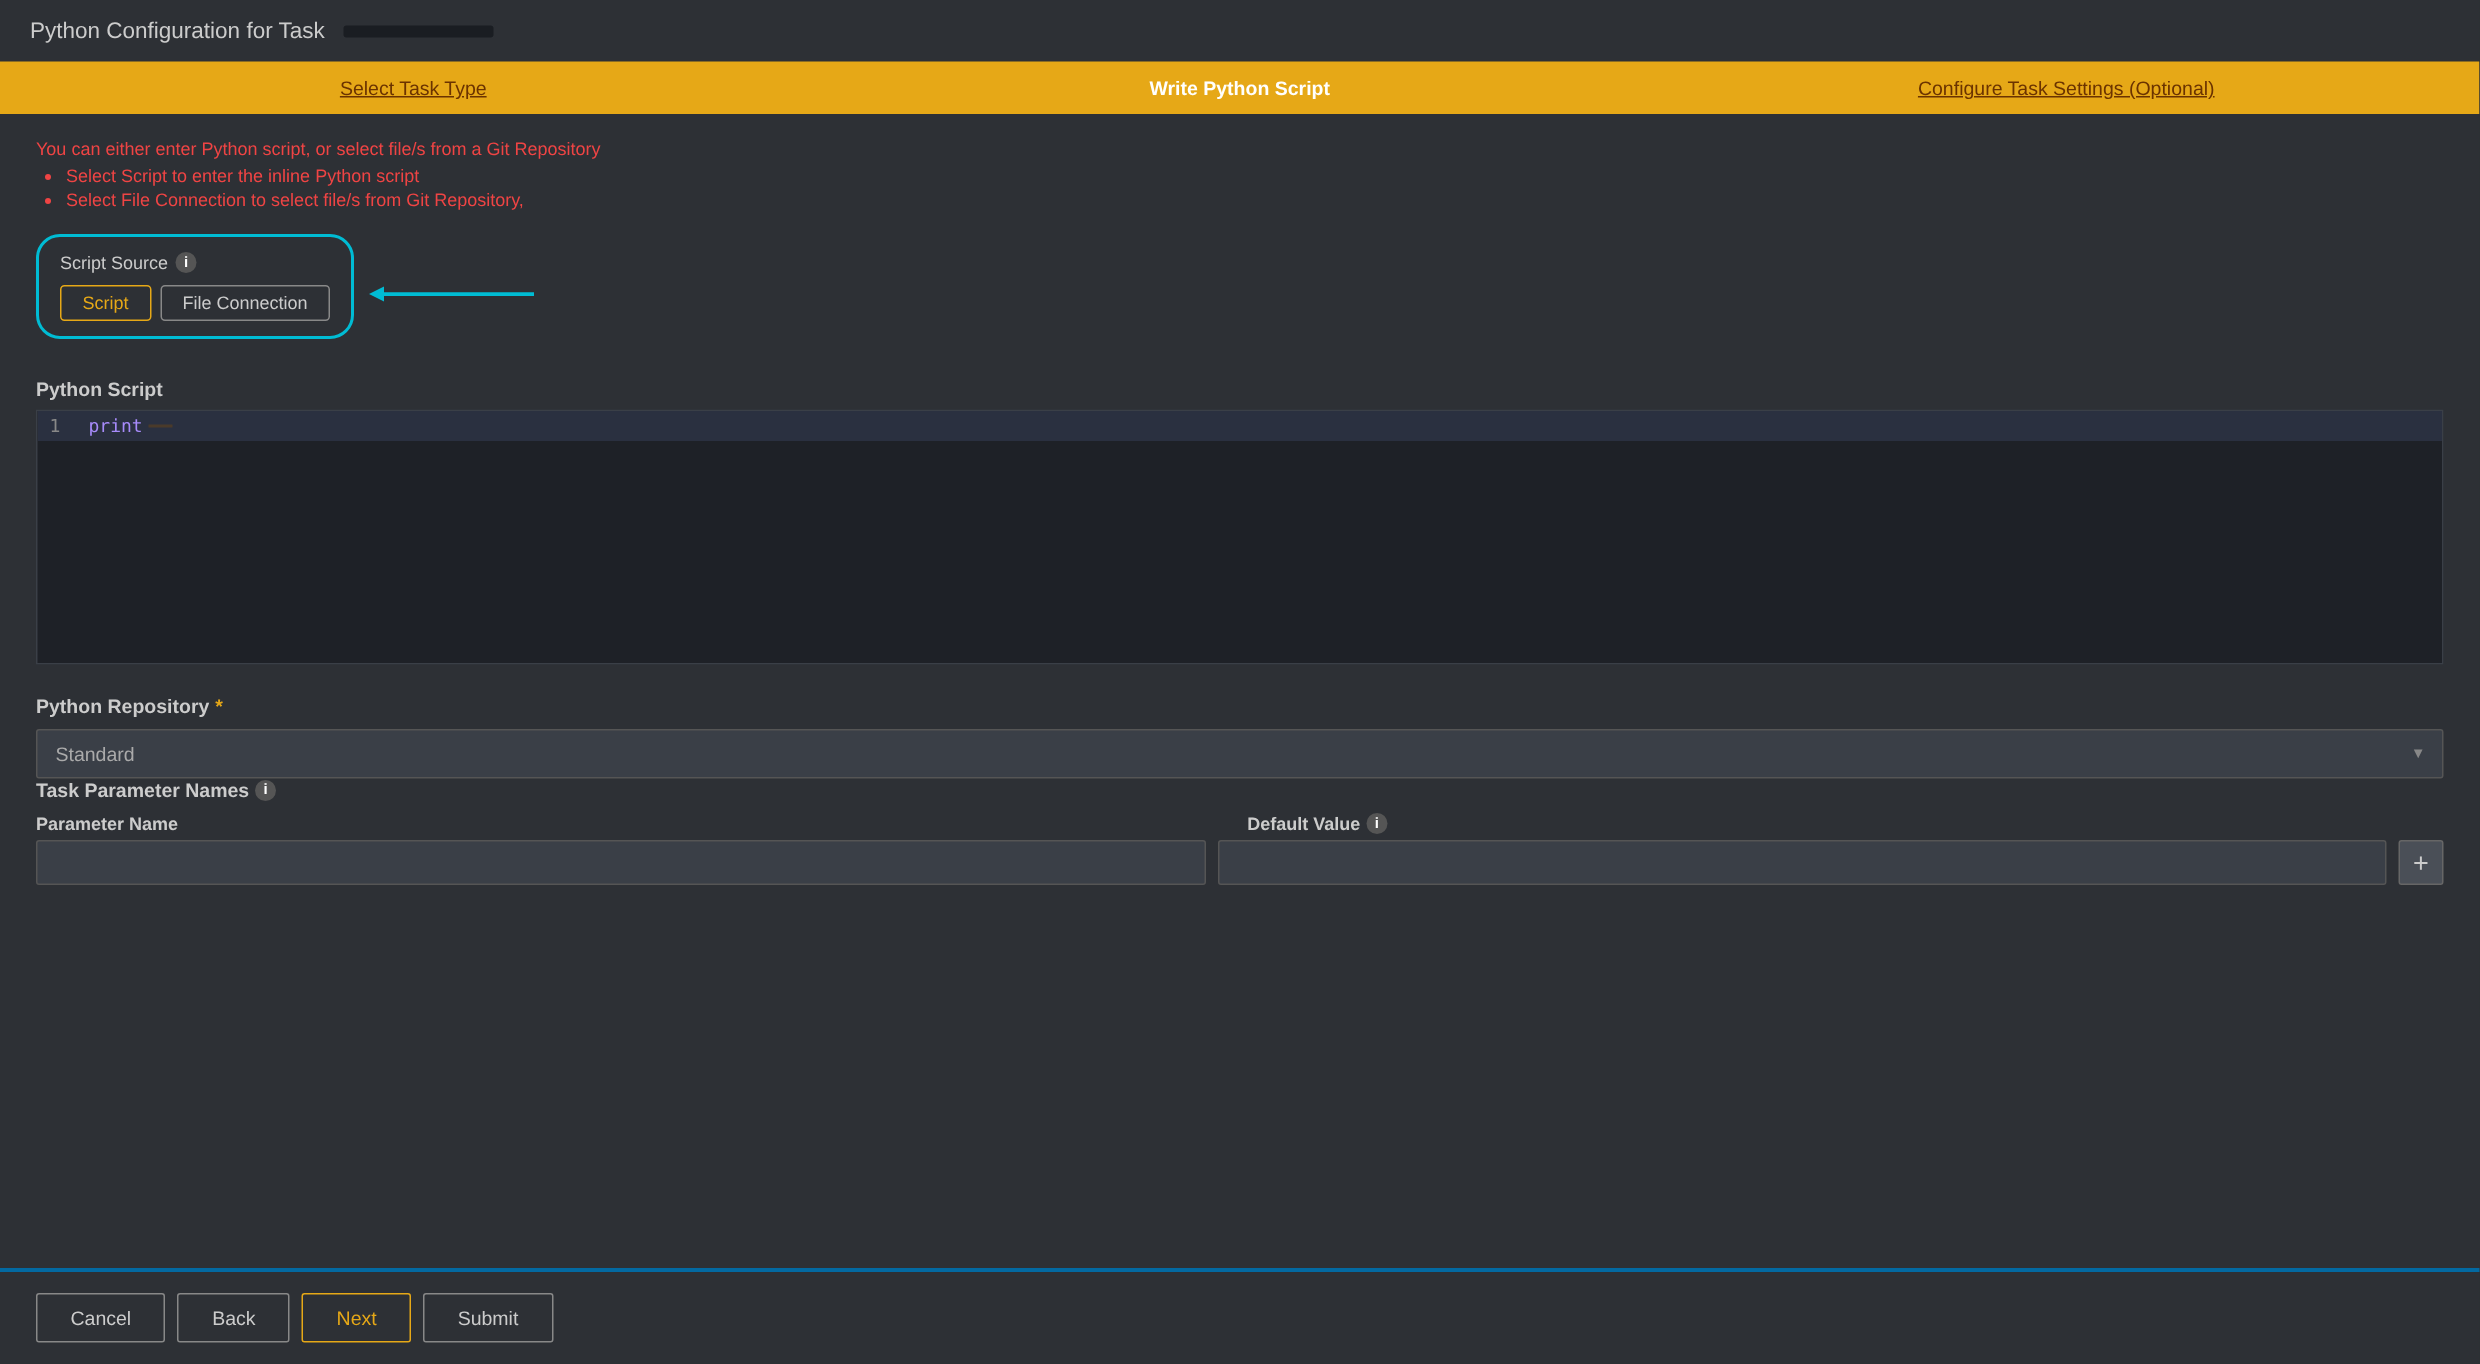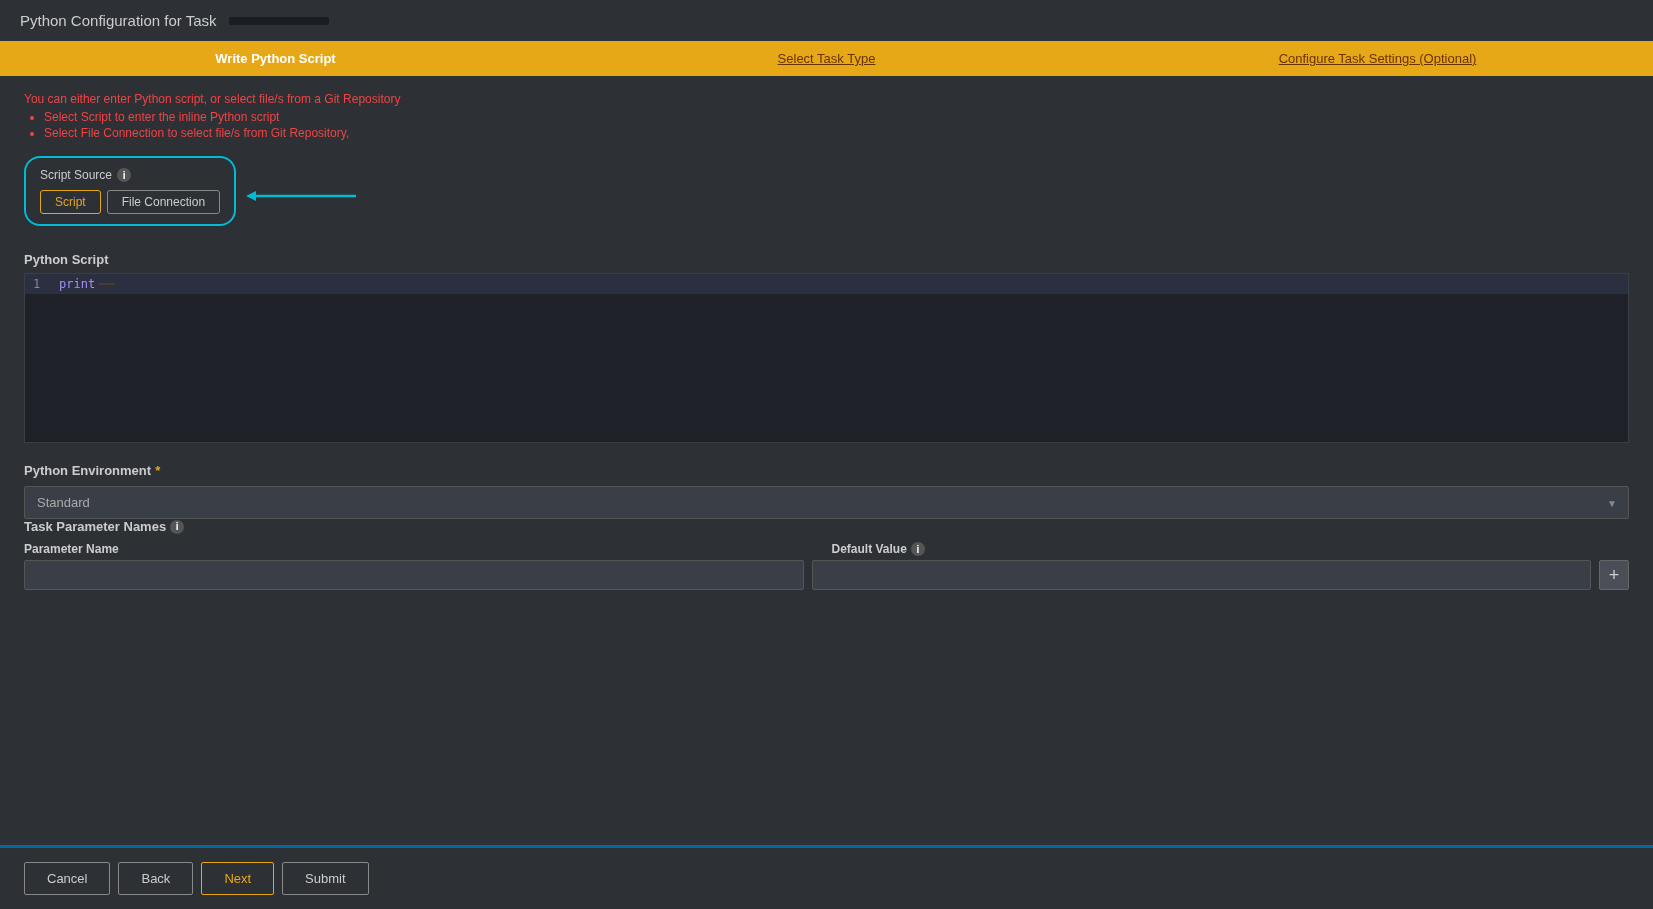--- a/index.html
+++ b/index.html
@@ -295,25 +295,25 @@
   </style>
 </head>
 <body>
 
 <div class="title-bar">
   <span class="title-bar-text">Python Configuration for Task</span>
   <span class="title-bar-badge"></span>
 </div>
 
 <div class="step-nav">
+  <div class="step-nav-item inactive">
+    <span>Select Task Type</span>
+  </div>
   <div class="step-nav-item current">
     <span>Write Python Script</span>
-  </div>
-  <div class="step-nav-item inactive">
-    <span>Select Task Type</span>
   </div>
   <div class="step-nav-item inactive">
     <span>Configure Task Settings (Optional)</span>
   </div>
 </div>
 
 <div class="main-content">
 
   <div class="instructions">
     <p>You can either enter Python script, or select file/s from a Git Repository</p>
@@ -351,21 +351,21 @@
         <span class="code-content">
           <span style="color:#a78bfa;">print</span>
           <span class="code-string-box">  </span>
         </span>
       </div>
     </div>
   </div>
 
   <div class="form-section">
     <div class="form-label">
-      <span>Python Environment</span>
+      <span>Python Repository</span>
       <span class="required">*</span>
     </div>
     <div class="select-wrapper">
       <select class="select-input">
         <option>Standard</option>
         <option>Custom</option>
       </select>
     </div>
   </div>
 

